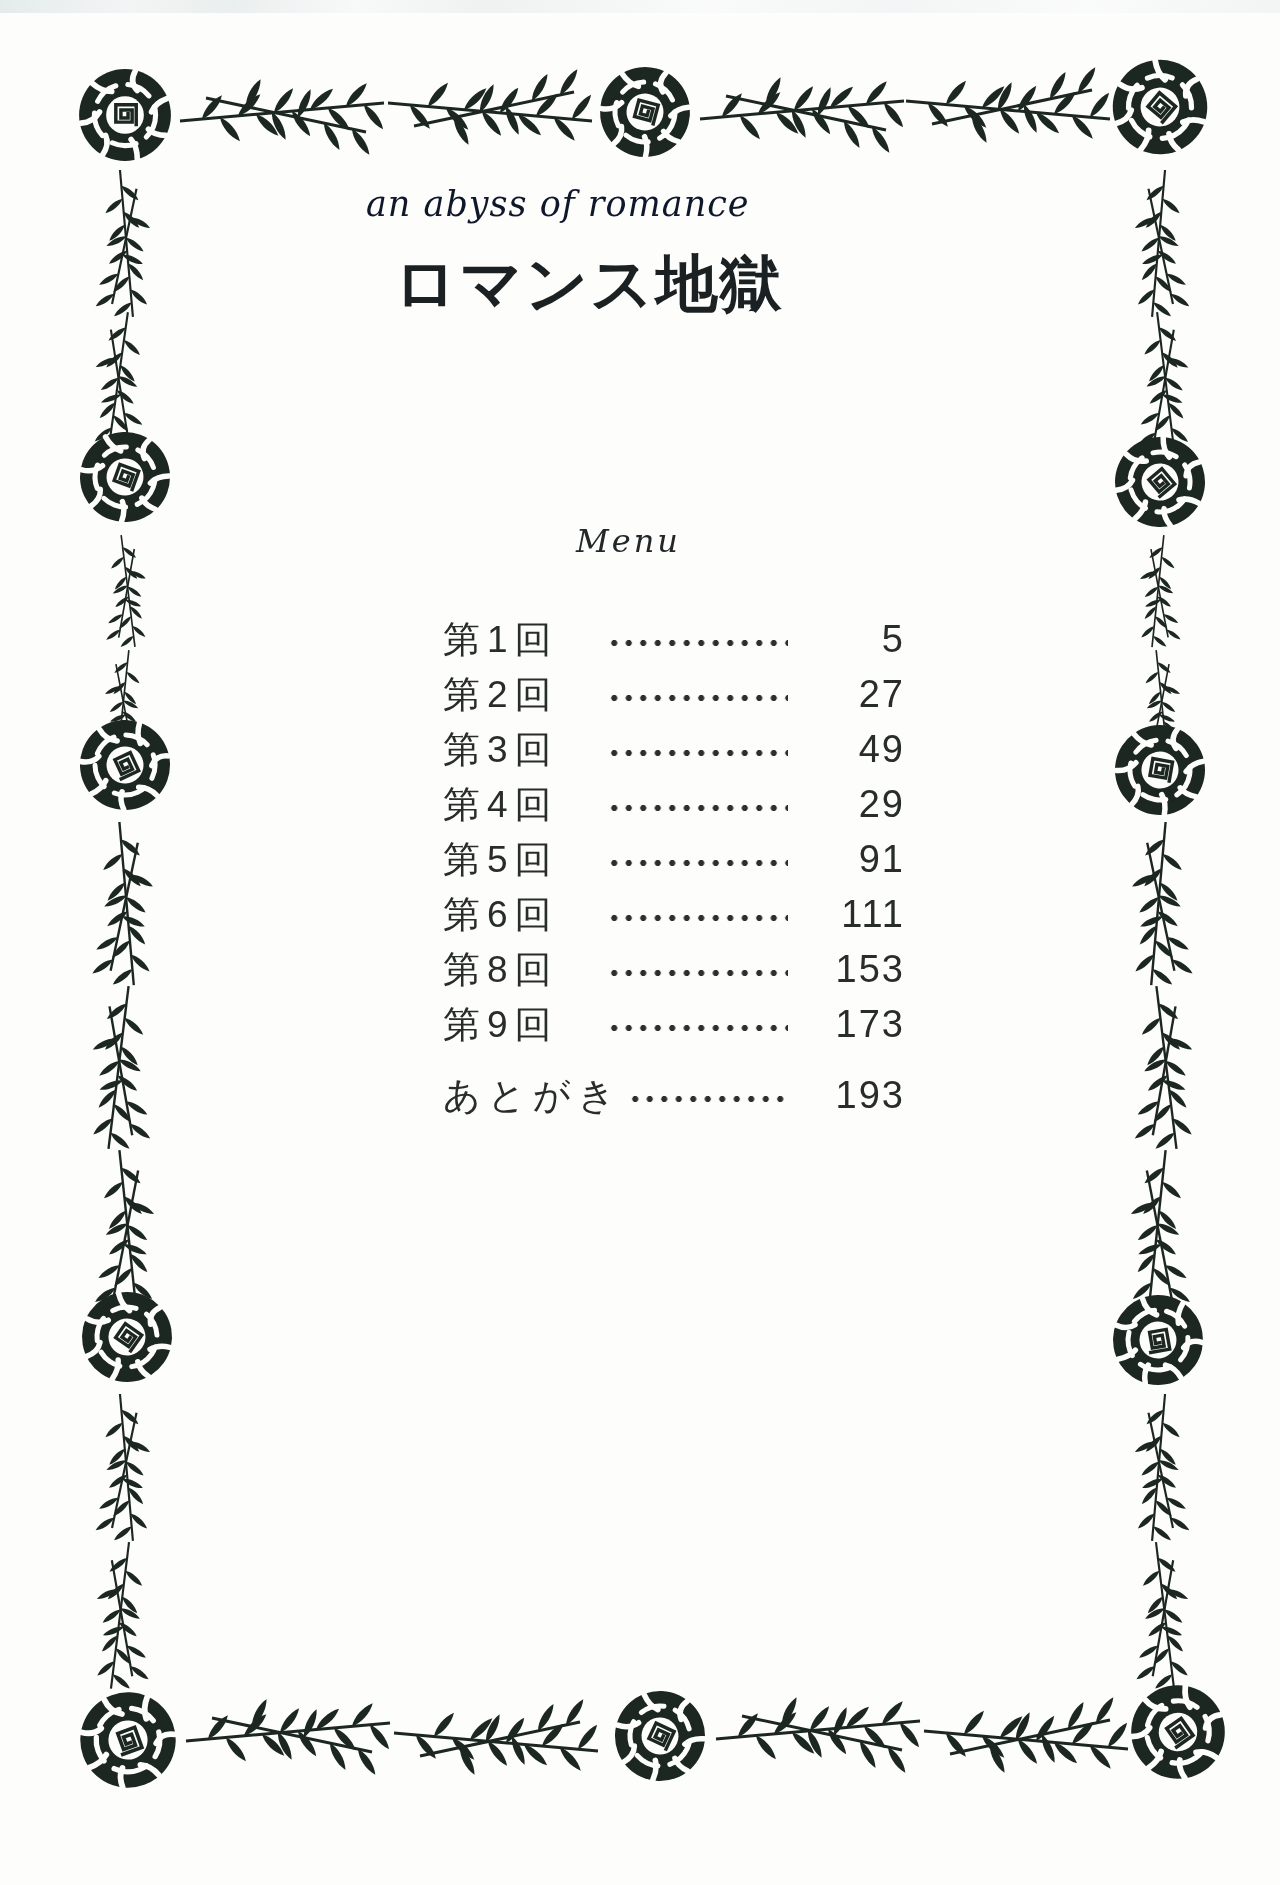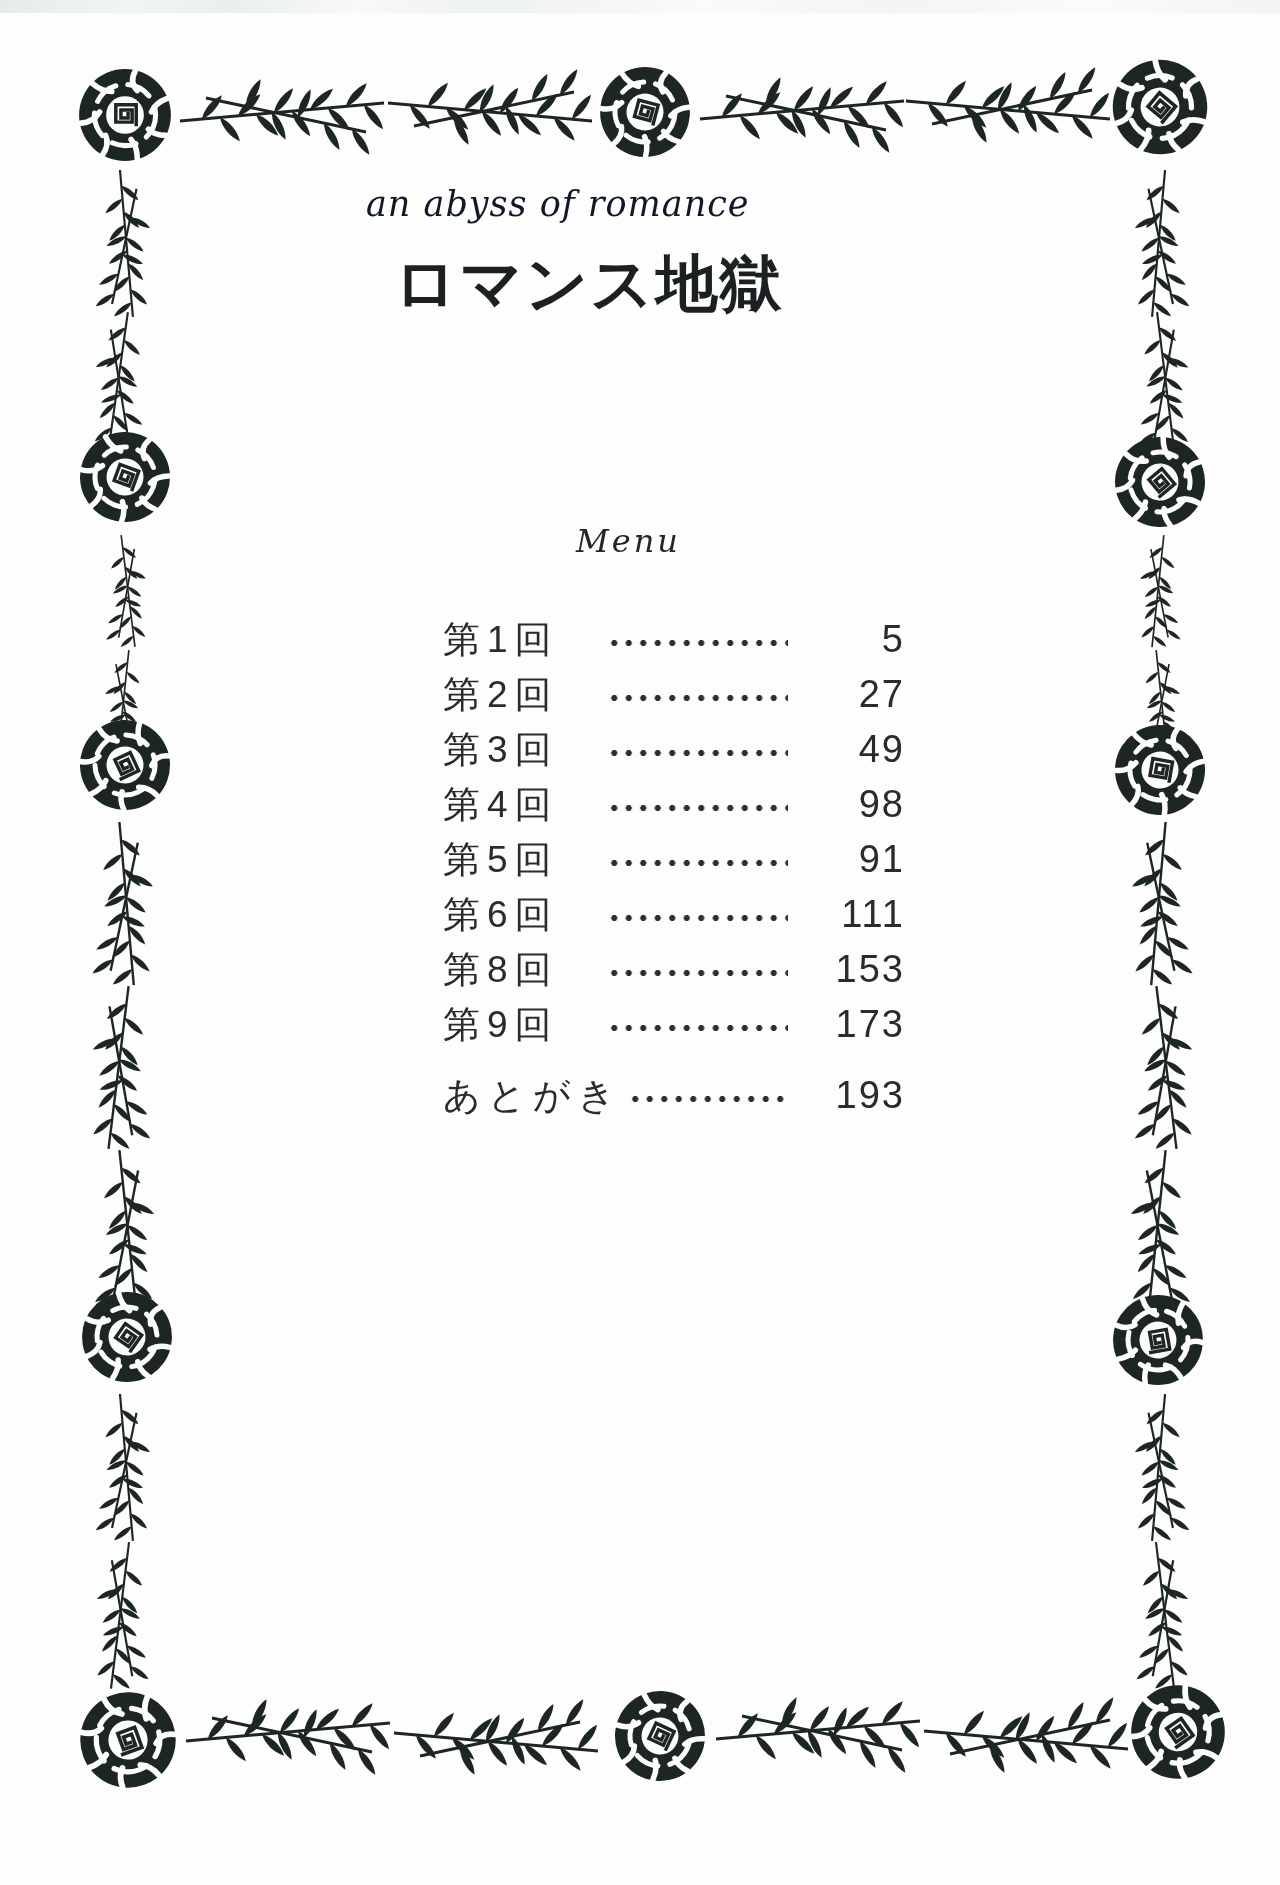--- a/index.html
+++ b/index.html
@@ -180,21 +180,21 @@
         <span class="toc-page">27</span>
       </div>
       <div class="toc-row">
         <span class="toc-label">第3回</span>
         <span class="leader"></span>
         <span class="toc-page">49</span>
       </div>
       <div class="toc-row">
         <span class="toc-label">第4回</span>
         <span class="leader"></span>
-        <span class="toc-page">98</span>
+        <span class="toc-page">29</span>
       </div>
       <div class="toc-row">
         <span class="toc-label">第5回</span>
         <span class="leader"></span>
         <span class="toc-page">91</span>
       </div>
       <div class="toc-row">
         <span class="toc-label">第6回</span>
         <span class="leader"></span>
         <span class="toc-page">111</span>

